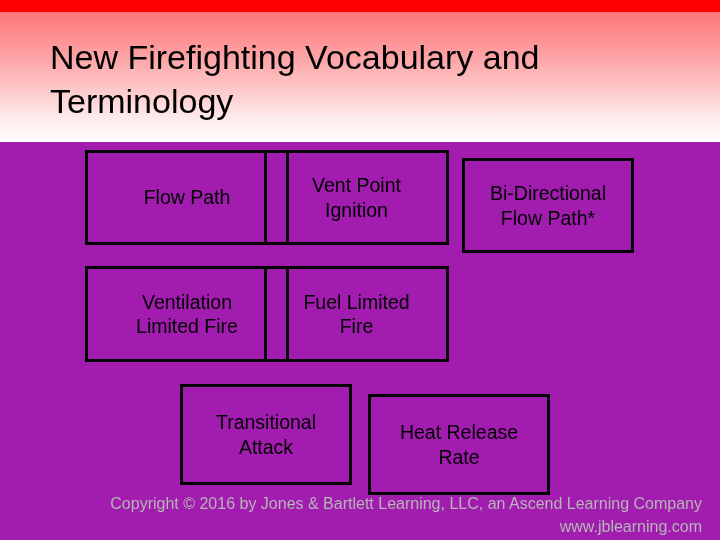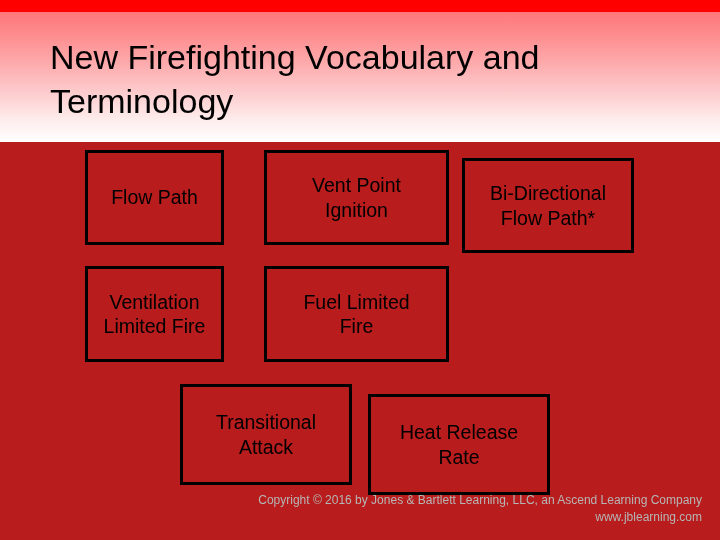--- a/index.html
+++ b/index.html
@@ -10,21 +10,21 @@
     width: 720px;
     height: 540px;
     background: #ffffff;
     font-family: "Liberation Sans", sans-serif;
     overflow: hidden;
   }
   .slide {
     position: relative;
     width: 720px;
     height: 540px;
-    background: #b91c1c;
+    background: #a21caf;
     box-sizing: border-box;
   }
   .top-red-bar {
     position: absolute;
     left: 0;
     top: 0;
     width: 720px;
     height: 12px;
     background: #fe0000;
   }
@@ -70,35 +70,35 @@
     padding: 2px 4px;
     white-space: pre-line;
   }
   
   .r1 { top: 150px; height: 95px; }
   
   .r2 { top: 266px; height: 96px; }
   
   .r3 { top: 384px; height: 101px; }
 
-  .c1 { left: 85px;  width: 139px; }
+  .c1 { left: 85px;  width: 204px; }
   .c2 { left: 264px; width: 185px; }
   .c3 { left: 462px; width: 172px; margin-top: 8px; }
 
   .rc1 { left: 180px; width: 172px; }
   .rc2 { left: 368px; width: 182px; margin-top: 10px; }
 
   .footer {
     position: absolute;
     left: 0;
     top: 492px;
     width: 702px;
     text-align: right;
     color: #b6b6b6;
-    font-size: 12px;
+    font-size: 16px;
     line-height: 1.45;
   }
   .footer div { display: block; }
 </style>
 </head>
 <body>
 
 <div class="slide">
 
   <div class="top-red-bar"></div>

